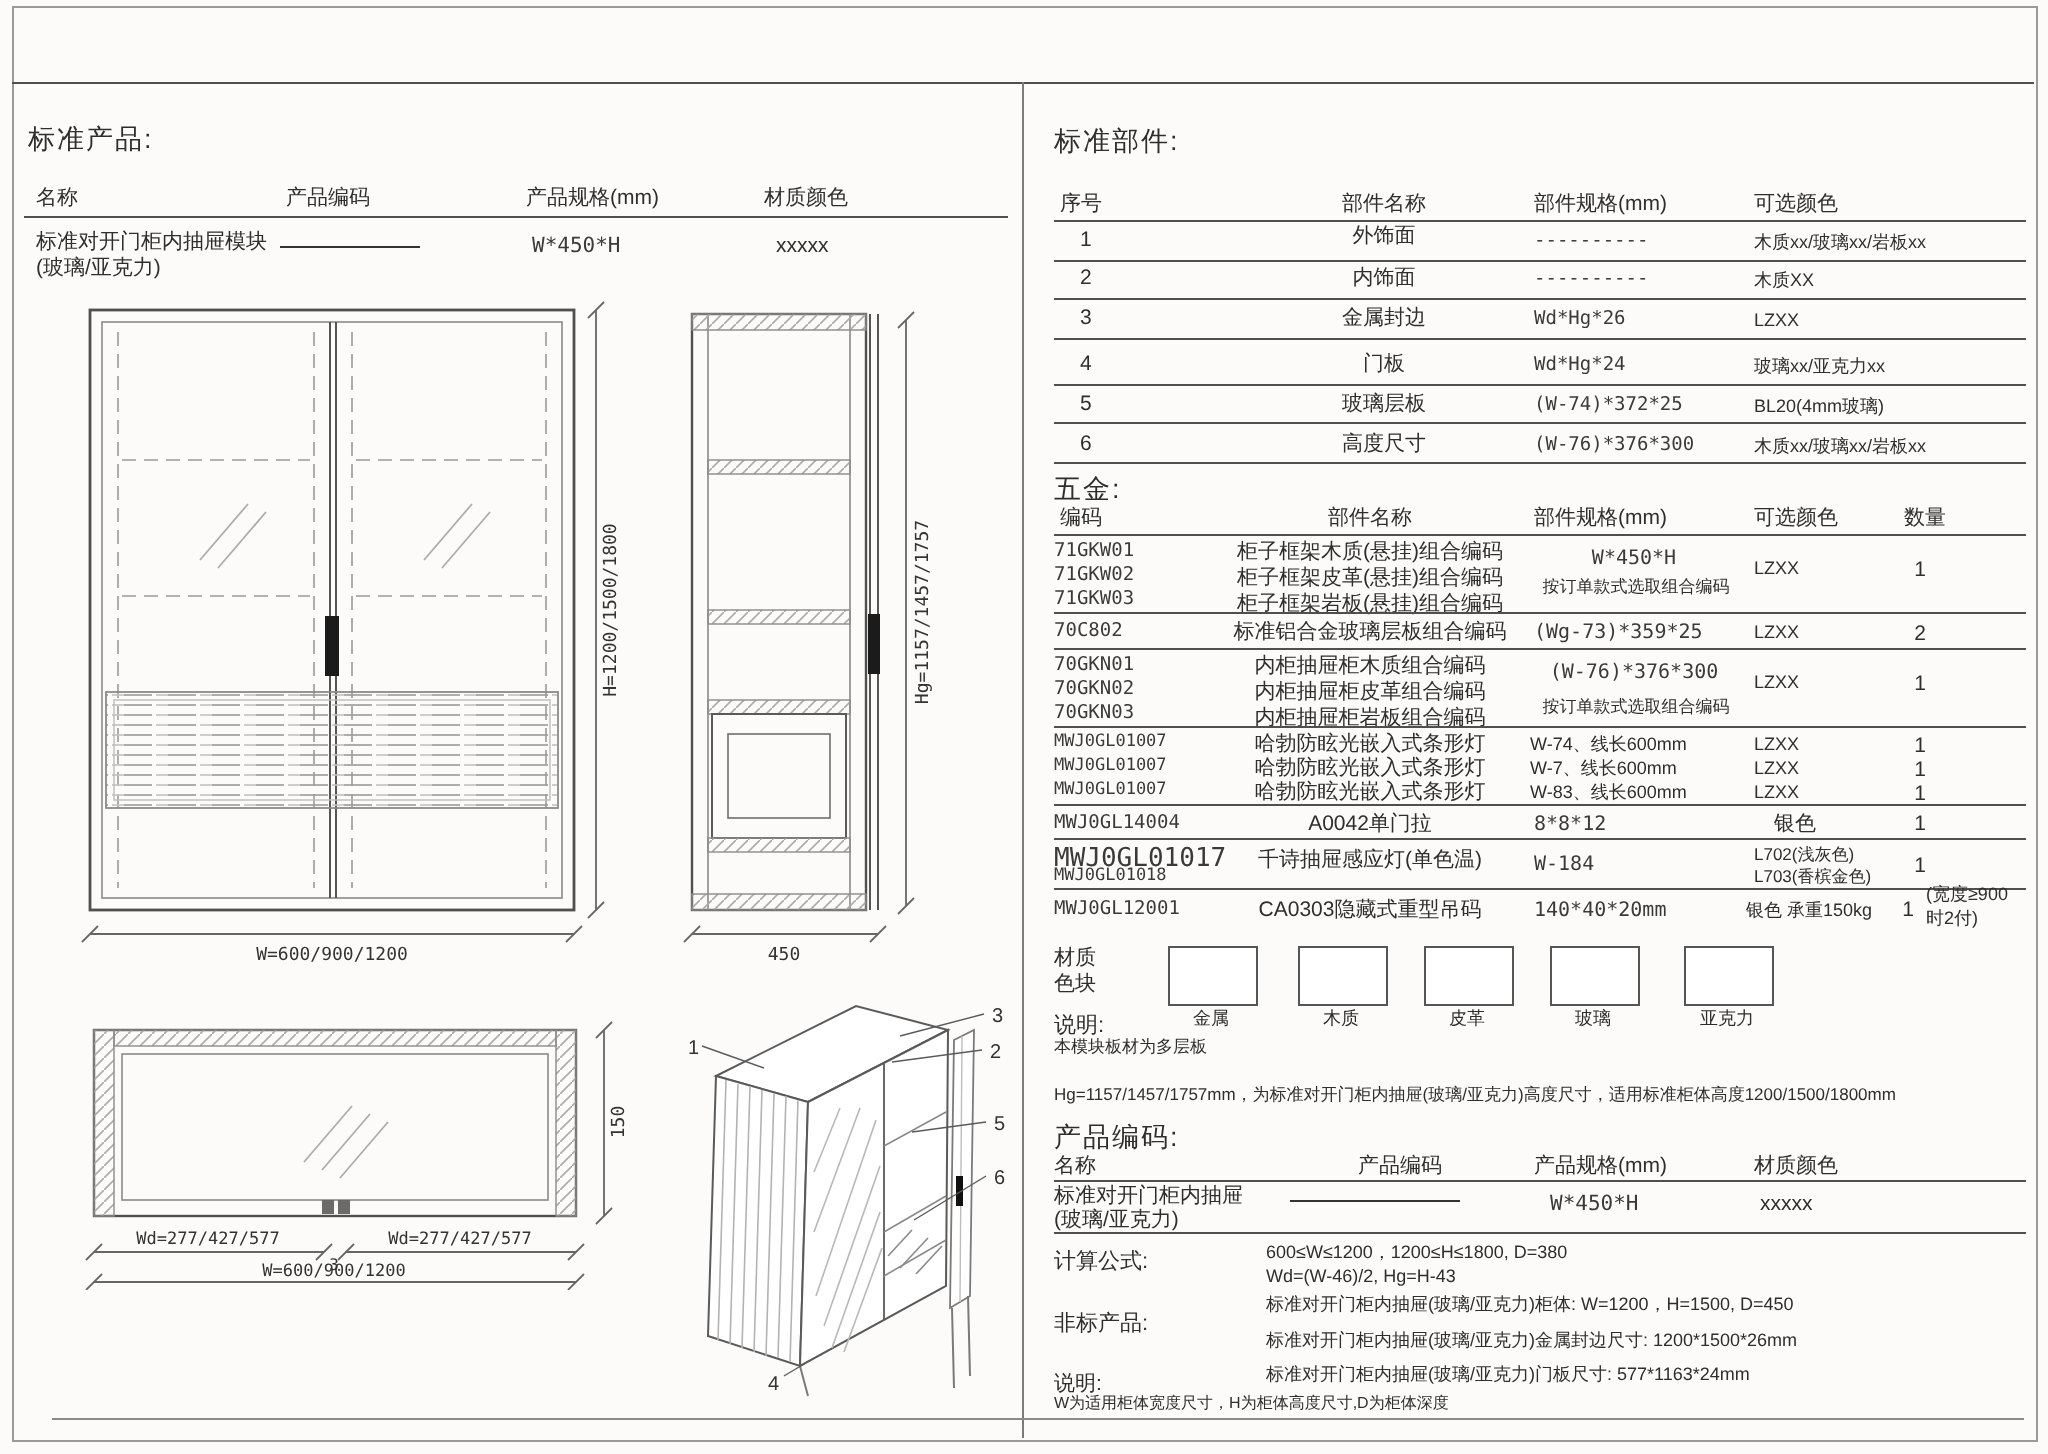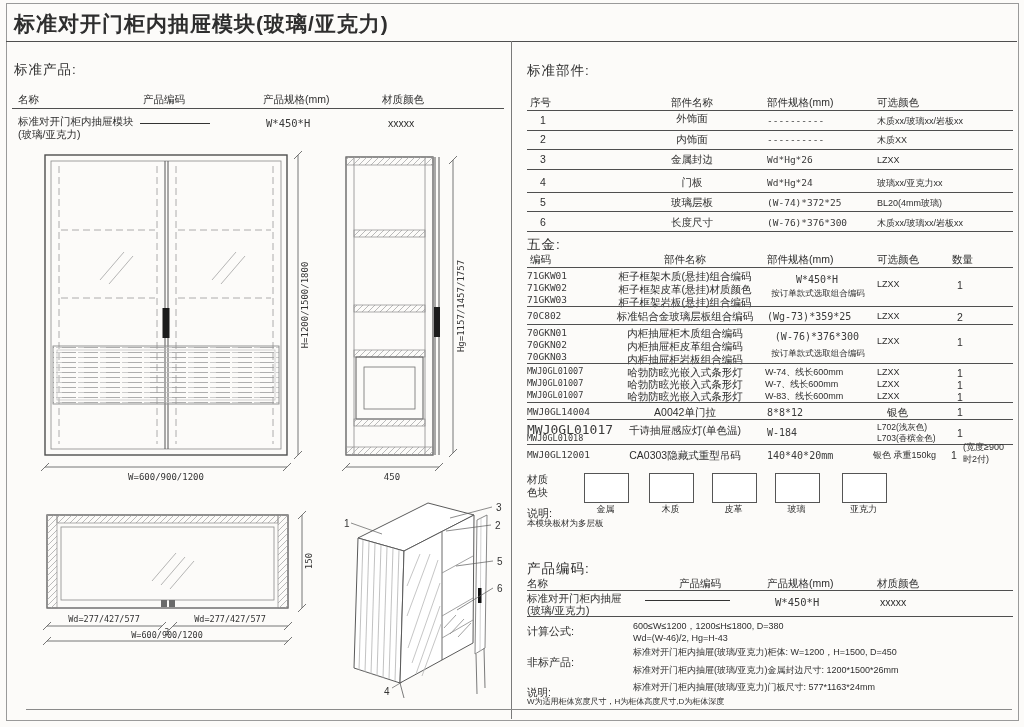--- a/index.html
+++ b/index.html
@@ -23,21 +23,20 @@
   svg{position:absolute;}
   svg text{fill:#333;font-family:"DejaVu Sans Mono","Liberation Mono",monospace;font-size:9px;}
   svg .callout{font-family:"Liberation Sans","DejaVu Sans",sans-serif;font-size:10px;}
 </style>
 </head>
 <body>
 
 <div id="sheet">
 
   <div class="border-rect"></div>
-  <span class="t fs21" style="left:14px;top:12px">标准对开门柜内抽屉模块(玻璃/亚克力)</span>
   <div class="hl" style="left:6px;top:41px;width:1011px"></div>
   <div class="vl" style="left:511px;top:41px;height:678px"></div>
   <div class="hl light" style="left:26px;top:709px;width:986px"></div>
 
   <span class="t fs13" style="left:14px;top:62px">标准产品:</span>
 
   <span class="t fs10" style="left:18px;top:93px">名称</span>
   <span class="t fs10" style="left:143px;top:93px">产品编码</span>
   <span class="t fs10" style="left:263px;top:93px">产品规格(mm)</span>
   <span class="t fs10" style="left:382px;top:93px">材质颜色</span>
@@ -248,38 +247,38 @@
   <span class="t fs9" style="left:877px;top:178px">玻璃xx/亚克力xx</span>
   <div class="hl" style="left:527px;top:192px;width:486px"></div>
 
   <span class="t fs10" style="left:540px;top:196px">5</span>
   <span class="t fs10 c" style="left:622px;top:196px;width:140px">玻璃层板</span>
   <span class="t mono" style="left:767px;top:198px">(W-74)*372*25</span>
   <span class="t fs9" style="left:877px;top:198px">BL20(4mm玻璃)</span>
   <div class="hl" style="left:527px;top:211px;width:486px"></div>
 
   <span class="t fs10" style="left:540px;top:216px">6</span>
-  <span class="t fs10 c" style="left:622px;top:216px;width:140px">长度尺寸</span>
+  <span class="t fs10 c" style="left:622px;top:216px;width:140px">高度尺寸</span>
   <span class="t mono" style="left:767px;top:218px">(W-76)*376*300</span>
   <span class="t fs9" style="left:877px;top:218px">木质xx/玻璃xx/岩板xx</span>
   <div class="hl" style="left:527px;top:231px;width:486px"></div>
 
   <span class="t fs13" style="left:527px;top:237px">五金:</span>
   <span class="t fs10" style="left:530px;top:253px">编码</span>
   <span class="t fs10 c" style="left:600px;top:253px;width:170px">部件名称</span>
   <span class="t fs10" style="left:767px;top:253px">部件规格(mm)</span>
   <span class="t fs10" style="left:877px;top:253px">可选颜色</span>
   <span class="t fs10" style="left:952px;top:253px">数量</span>
   <div class="hl" style="left:527px;top:267px;width:486px"></div>
 
   <span class="t mono" style="left:527px;top:271px">71GKW01</span>
   <span class="t mono" style="left:527px;top:283px">71GKW02</span>
   <span class="t mono" style="left:527px;top:295px">71GKW03</span>
   <span class="t fs10 c" style="left:600px;top:270px;width:170px">柜子框架木质(悬挂)组合编码</span>
-  <span class="t fs10 c" style="left:600px;top:283px;width:170px">柜子框架皮革(悬挂)材质颜色</span>
+  <span class="t fs10 c" style="left:600px;top:283px;width:170px">柜子框架皮革(悬挂)组合编码</span>
   <span class="t fs10 c" style="left:600px;top:296px;width:170px">柜子框架岩板(悬挂)组合编码</span>
   <span class="t mono c" style="left:762px;top:274px;width:110px;font-size:10px">W*450*H</span>
   <span class="t fs85 c" style="left:758px;top:289px;width:120px">按订单款式选取组合编码</span>
   <span class="t fs9" style="left:877px;top:279px">LZXX</span>
   <span class="t fs10 c" style="left:950px;top:279px;width:20px">1</span>
   <div class="hl" style="left:527px;top:306px;width:486px"></div>
 
   <span class="t mono" style="left:527px;top:311px">70C802</span>
   <span class="t fs10 c" style="left:600px;top:310px;width:170px">标准铝合金玻璃层板组合编码</span>
   <span class="t mono" style="left:767px;top:311px;font-size:10px">(Wg-73)*359*25</span>
@@ -348,20 +347,21 @@
   <div class="sw" style="left:775px;top:473px"></div>
   <div class="sw" style="left:842px;top:473px"></div>
   <span class="t fs9 c" style="left:584px;top:504px;width:43px">金属</span>
   <span class="t fs9 c" style="left:649px;top:504px;width:43px">木质</span>
   <span class="t fs9 c" style="left:712px;top:504px;width:43px">皮革</span>
   <span class="t fs9 c" style="left:775px;top:504px;width:43px">玻璃</span>
   <span class="t fs9 c" style="left:842px;top:504px;width:43px">亚克力</span>
 
   <span class="t fs11" style="left:527px;top:507px">说明:</span>
   <span class="t fs85" style="left:527px;top:519px">本模块板材为多层板</span>
+  <span class="t fs85" style="left:527px;top:543px">Hg=1157/1457/1757mm，为标准对开门柜内抽屉(玻璃/亚克力)高度尺寸，适用标准柜体高度1200/1500/1800mm</span>
 
   <span class="t fs13" style="left:527px;top:561px">产品编码:</span>
   <span class="t fs10" style="left:527px;top:577px">名称</span>
   <span class="t fs10 c" style="left:640px;top:577px;width:120px">产品编码</span>
   <span class="t fs10" style="left:767px;top:577px">产品规格(mm)</span>
   <span class="t fs10" style="left:877px;top:577px">材质颜色</span>
   <div class="hl" style="left:527px;top:590px;width:486px"></div>
   <span class="t fs10" style="left:527px;top:592px">标准对开门柜内抽屉</span>
   <span class="t fs10" style="left:527px;top:604px">(玻璃/亚克力)</span>
   <div class="dash" style="left:645px;top:600px;width:85px"></div>

